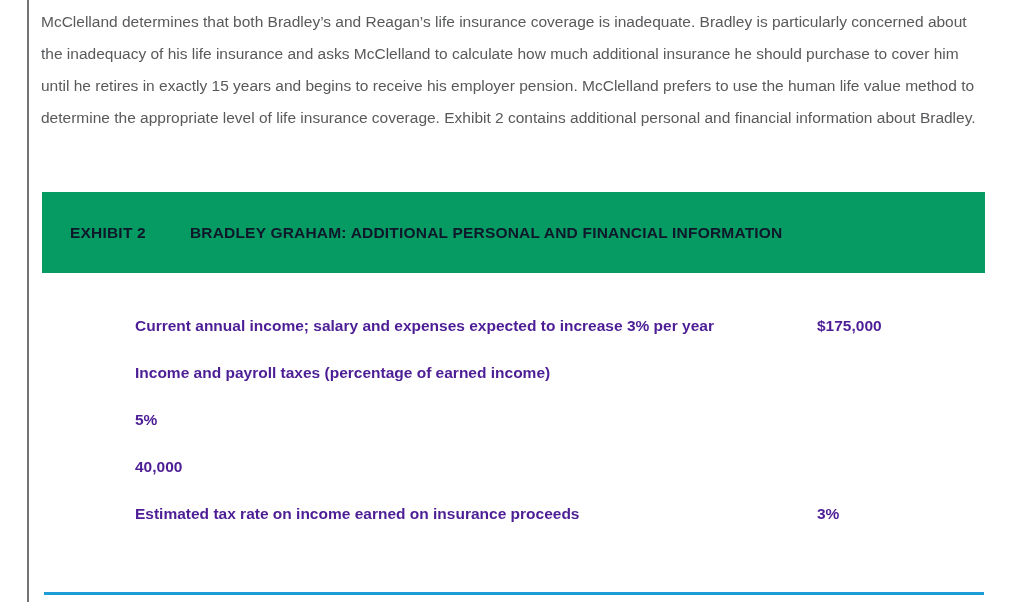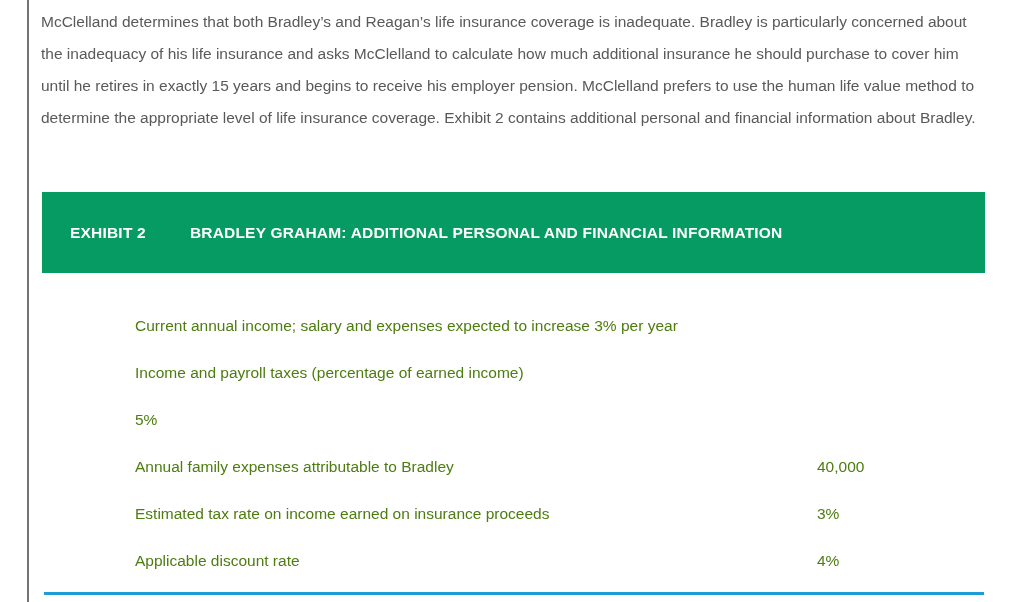--- a/index.html
+++ b/index.html
@@ -33,21 +33,21 @@
     font-size: 15.5px;
     line-height: 32px;
   }
   .exhibit-banner {
     position: absolute;
     left: 13px;
     top: 192px;
     width: 943px;
     height: 81px;
     background: #069b63;
-    color: #ffffff;
+    color: #0f172a;
     display: flex;
     align-items: center;
     padding-left: 28px;
     font-size: 15.5px;
     font-weight: bold;
     letter-spacing: 0.2px;
   }
   .exhibit-banner .exhibit-label {
     margin-right: 44px;
     white-space: nowrap;
@@ -59,22 +59,23 @@
     position: absolute;
     left: 106px;
     top: 302px;
     width: 850px;
   }
   .exhibit-row {
     display: grid;
     grid-template-columns: 682px auto;
     align-items: center;
     height: 47px;
-    color: #4d7c0f;
+    color: #4c1d95;
     font-size: 15.5px;
+    font-weight: bold;
   }
   .row-label { padding-right: 10px; }
   .row-value { white-space: nowrap; }
   .bottom-divider {
     position: absolute;
     left: 15px;
     top: 592px;
     width: 940px;
     height: 3px;
     background: #1e9cd8;
@@ -89,36 +90,32 @@
     <p class="vignette-paragraph">McClelland determines that both Bradley’s and Reagan’s life insurance coverage is inadequate. Bradley is particularly concerned about the inadequacy of his life insurance and asks McClelland to calculate how much additional insurance he should purchase to cover him until he retires in exactly 15 years and begins to receive his employer pension. McClelland prefers to use the human life value method to determine the appropriate level of life insurance coverage. Exhibit 2 contains additional personal and financial information about Bradley.</p>
 
     <div class="exhibit-banner">
       <span class="exhibit-label">EXHIBIT 2</span>
       <span class="exhibit-title">BRADLEY GRAHAM: ADDITIONAL PERSONAL AND FINANCIAL INFORMATION</span>
     </div>
 
     <div class="exhibit-table">
       <div class="exhibit-row">
         <span class="row-label">Current annual income; salary and expenses expected to increase 3% per year</span>
+        <span class="row-value">$175,000</span>
       </div>
       <div class="exhibit-row">
         <span class="row-label">Income and payroll taxes (percentage of earned income)</span>
       </div>
       <div class="exhibit-row">
         <span class="row-value">5%</span>
       </div>
       <div class="exhibit-row">
-        <span class="row-label">Annual family expenses attributable to Bradley</span>
         <span class="row-value">40,000</span>
       </div>
       <div class="exhibit-row">
         <span class="row-label">Estimated tax rate on income earned on insurance proceeds</span>
         <span class="row-value">3%</span>
-      </div>
-      <div class="exhibit-row">
-        <span class="row-label">Applicable discount rate</span>
-        <span class="row-value">4%</span>
       </div>
     </div>
 
     <div class="bottom-divider"></div>
   </div>
 </div>
 
 </body></html>

